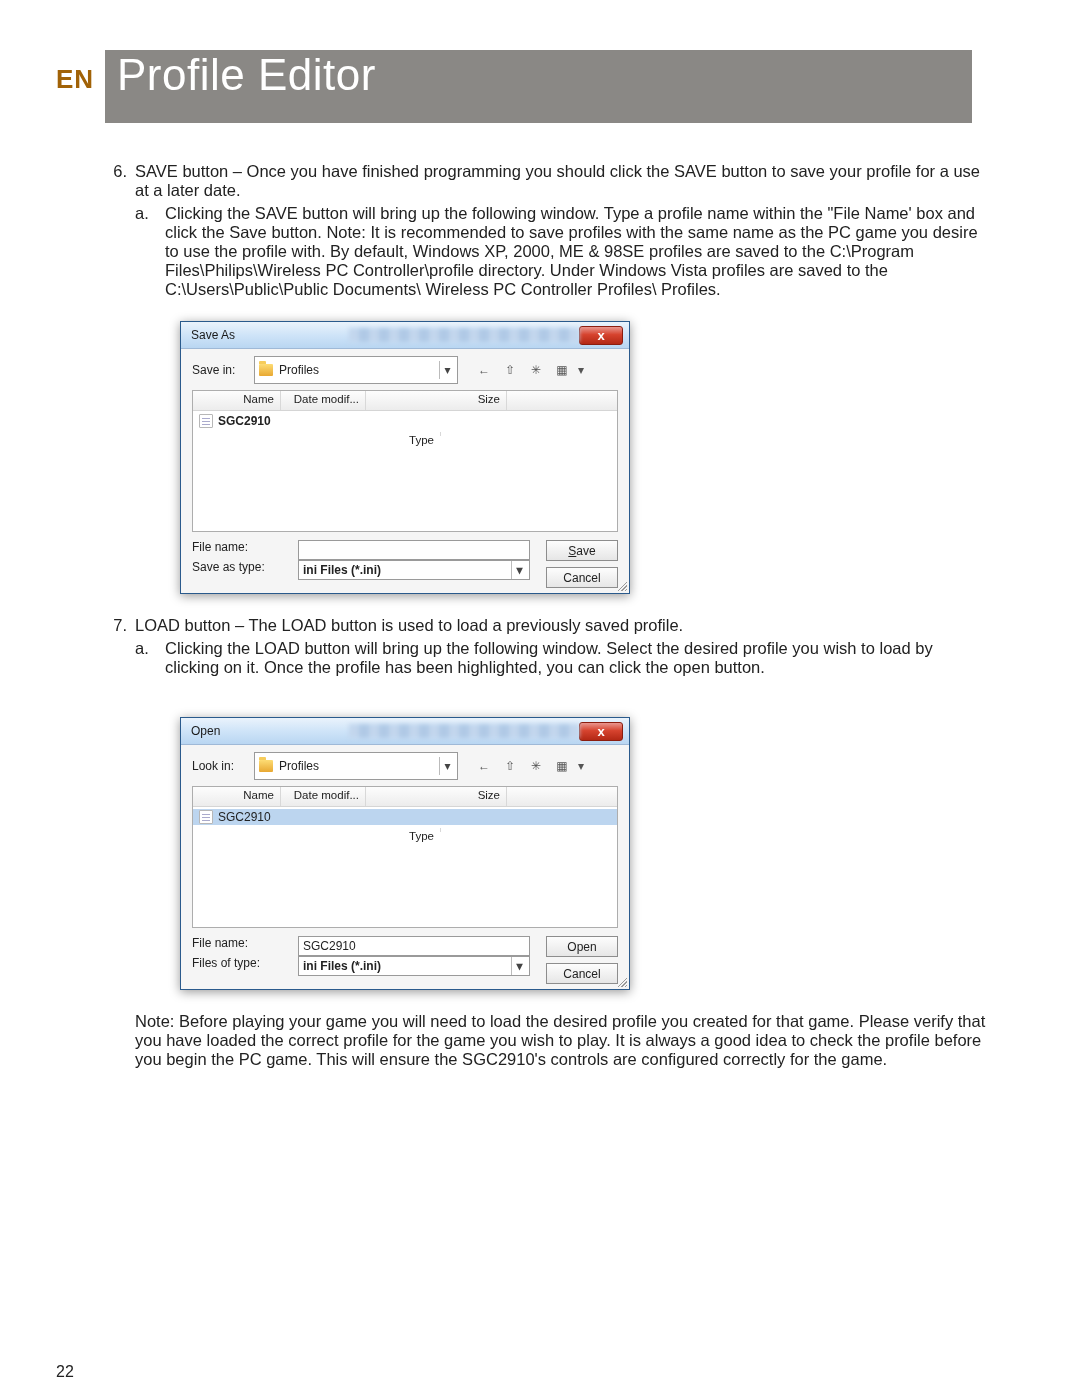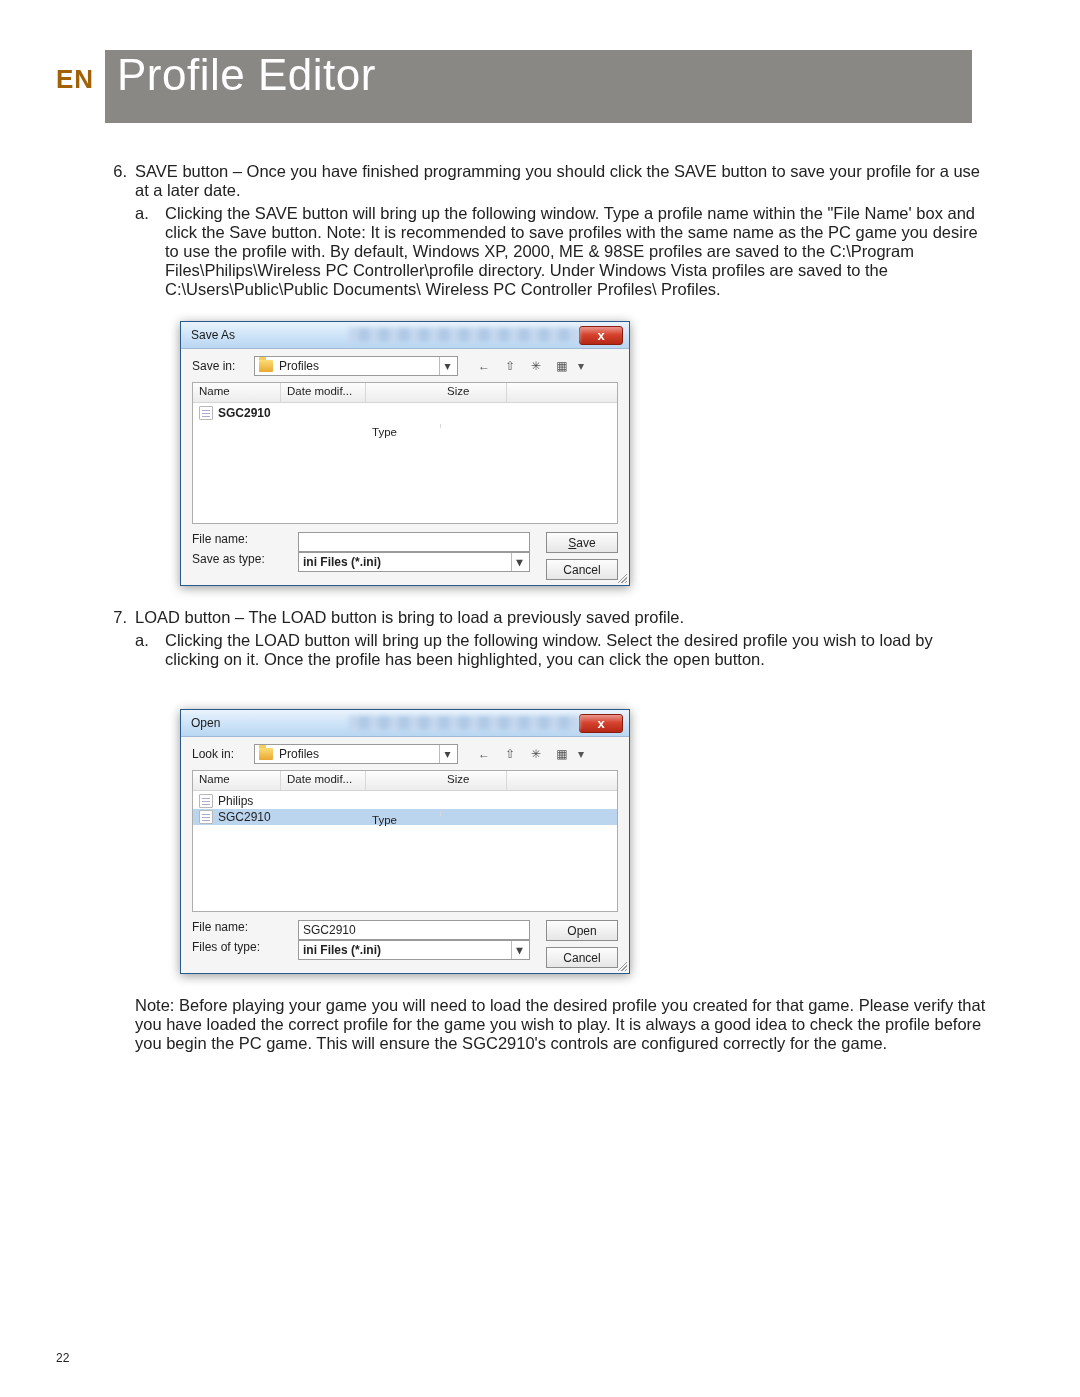--- a/index.html
+++ b/index.html
@@ -82,21 +82,21 @@
   .dlg-body {
     padding: 7px 11px 5px 11px;
     background: #f5f5f5;
   }
   .row { display:flex; align-items:center; margin-bottom: 6px; gap:6px;}
   .row-label { width: 56px; }
   .folder-combo {
     display:flex; align-items:center;
     border: 1px solid #9a9a9a;
     background: #fff;
-    width: 204px; height: 20px;
+    width: 204px; height: 28px;
     padding: 0 2px 0 4px;
   }
   .folder-ico {
     width:14px;height:12px;
     background: linear-gradient(to bottom,#fddc74,#e8a832);
     border-radius:1px;
     margin-right:6px;
     position:relative;
   }
   .folder-ico::before{
@@ -116,20 +116,21 @@
     border:1px solid #adadad;
     min-height: 142px;
     margin-bottom:8px;
   }
   .cols {
     display:flex;
     border-bottom:1px solid #d5d5d5;
     background: linear-gradient(#fdfdfd,#ececec);
     height:20px;
     font-size:11.5px;
+    text-align:right;
   }
   .col { padding:2px 6px; border-right:1px solid #d8d8d8;}
   .c-name{width:88px;} .c-date{width:85px;} .c-type{width:75px;margin-top:41px;} .c-size{width:66px;}
   .file-rows { padding:2px 0; }
   .file-row {
     display:flex; align-items:center; padding:1px 6px;
     font-size:12px;
   }
   .file-row.selected { background:#bcd5ef; }
   .file-ico{
@@ -163,21 +164,21 @@
     position:absolute;right:2px;bottom:2px;
     width:12px;height:12px;
     background:
       linear-gradient(135deg,transparent 60%,#999 60%,#999 66%,transparent 66%,
         transparent 74%,#999 74%,#999 80%,transparent 80%,
         transparent 88%,#999 88%,#999 94%,transparent 94%);
   }
   .dlg-rel { position:relative; }
   .note { margin: 18px 0 0 30px; }
   .page-num {
-    position:absolute; left:56px; bottom:32px; font-size:12px;
+    position:absolute; left:56px; bottom:16px; font-size:16px;
   }
   u.hot { text-decoration: underline; }
 </style>
 </head>
 <body>
 
 <div class="lang-tag">EN</div>
 <div class="header-band">
   <div class="header-title">Profile Editor</div>
 </div>
@@ -254,21 +255,21 @@
             <div class="btn">Cancel</div>
           </div>
         </div>
       </div>
       <div class="dlg-resize"></div>
     </div>
   </div>
 
   <div class="item">
     <div class="item-num">7.</div>
-    <div class="item-body">LOAD button – The LOAD button is bring to load a previously saved profile.</div>
+    <div class="item-body">LOAD button – The LOAD button is used to load a previously saved profile.</div>
   </div>
   <div class="sub">
     <div class="sub-a">a.</div>
     <div class="sub-body">Clicking the LOAD button will bring up the following window. Select the desired profile you wish to load by clicking on it. Once the profile has been highlighted, you can click the open button.</div>
   </div>
 
   <div class="img-wrap" style="margin-top:40px;">
     <div class="dialog dlg-rel">
       <div class="dlg-title">
         <span class="dlg-title-text">Open</span>
@@ -292,24 +293,20 @@
           </div>
         </div>
         <div class="file-area">
           <div class="cols">
             <div class="col c-name">Name</div>
             <div class="col c-date">Date modif...</div>
             <div class="col c-type">Type</div>
             <div class="col c-size">Size</div>
           </div>
           <div class="file-rows" id="open-files">
-              <div class="file-row">
-                <span class="file-ico"></span>
-                <span>Philips</span>
-              </div>
               <div class="file-row selected">
                 <span class="file-ico"></span>
                 <span>SGC2910</span>
               </div>
             </div>
         </div>
         <div style="display:flex; gap:8px;">
           <div style="flex:1;">
             <div class="form-row">
               <span class="form-label">File name:</span>

